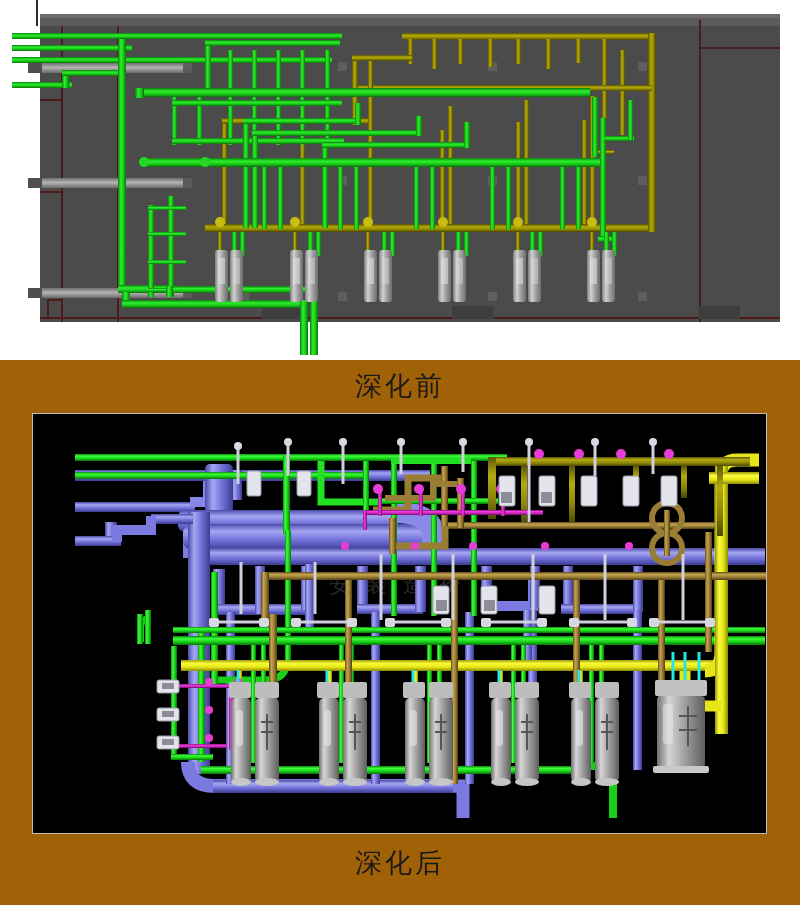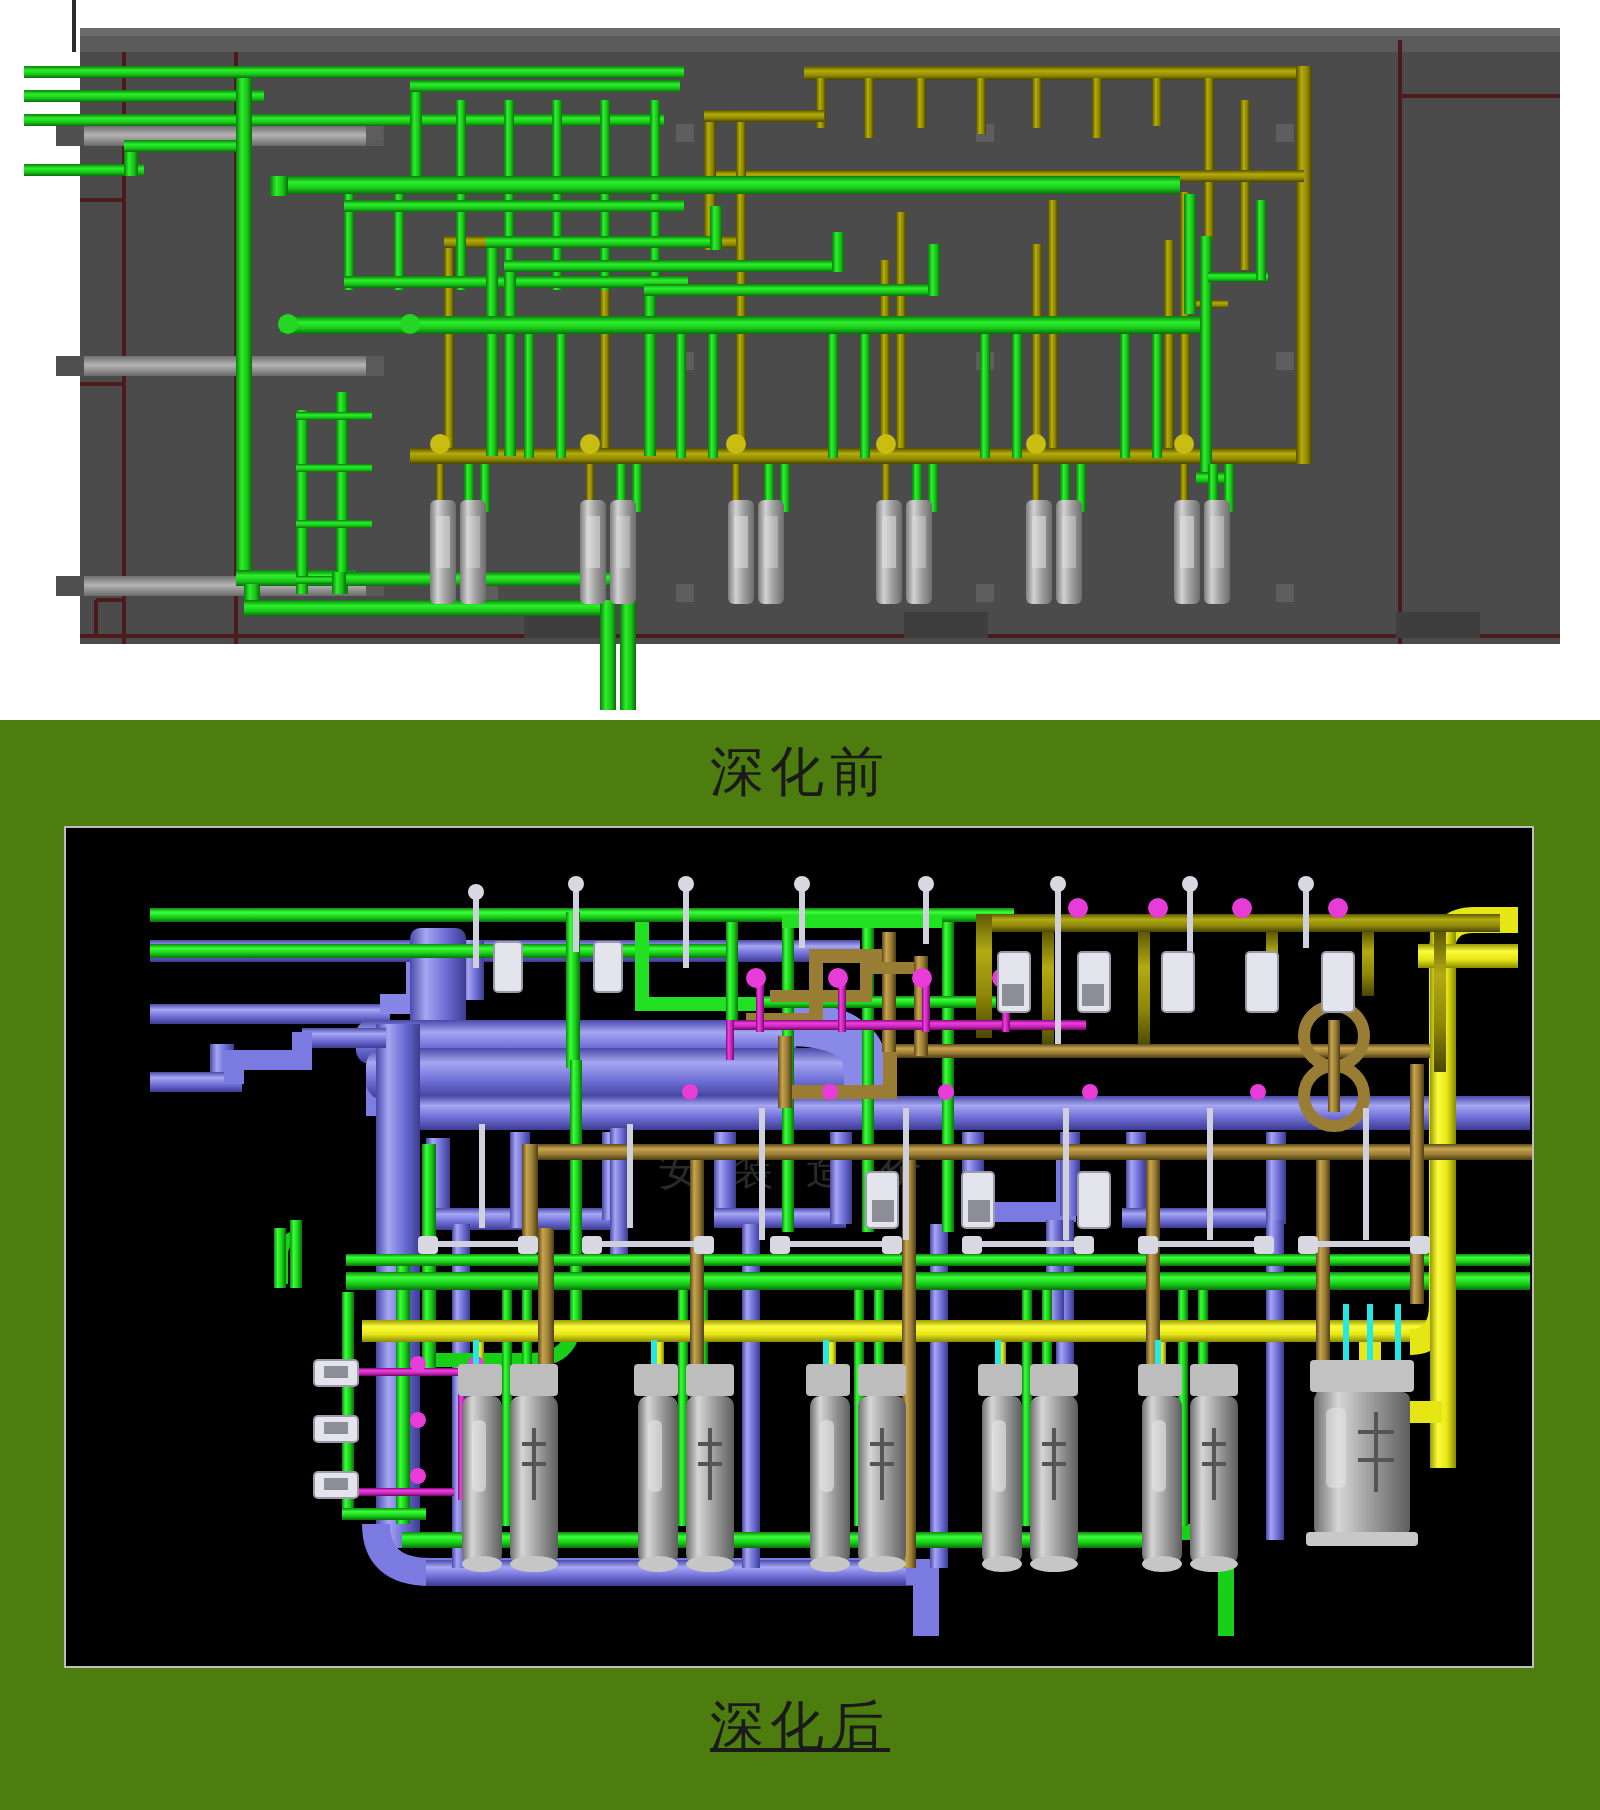--- a/index.html
+++ b/index.html
@@ -1,21 +1,21 @@
 <!DOCTYPE html>
 <html><head>
 <meta charset="utf-8">
 <style>
   html,body{margin:0;padding:0;background:#ffffff;}
   body{
     width:800px;height:905px;
     font-family:"Liberation Serif","DejaVu Serif",serif;
     overflow:hidden;position:relative;
   }
-  .page{position:relative;width:800px;height:905px;background:#4d7c0f;}
+  .page{position:relative;width:800px;height:905px;background:#a16207;}
 
   
   .figure{position:absolute;}
   .caption{
     position:absolute;left:0;width:800px;text-align:center;
     color:#1a1a1a;font-size:27px;letter-spacing:3px;
     font-family:"Liberation Serif","DejaVu Serif",serif;
   }
 
   
@@ -719,15 +719,15 @@
         <path d="M666 238 L666 266"></path>
         <path d="M205 256 L205 268"></path>
         <path d="M294 256 L294 268"></path>
         <path d="M380 256 L380 268"></path>
         <path d="M466 256 L466 268"></path>
         <path d="M546 256 L546 268"></path>
       </g>
     </svg>
   </div>
 
-  <div class="caption" style="top:845px;text-decoration:underline;">深化后</div>
+  <div class="caption" style="top:845px;">深化后</div>
 
 </div>
 
 </body></html>

